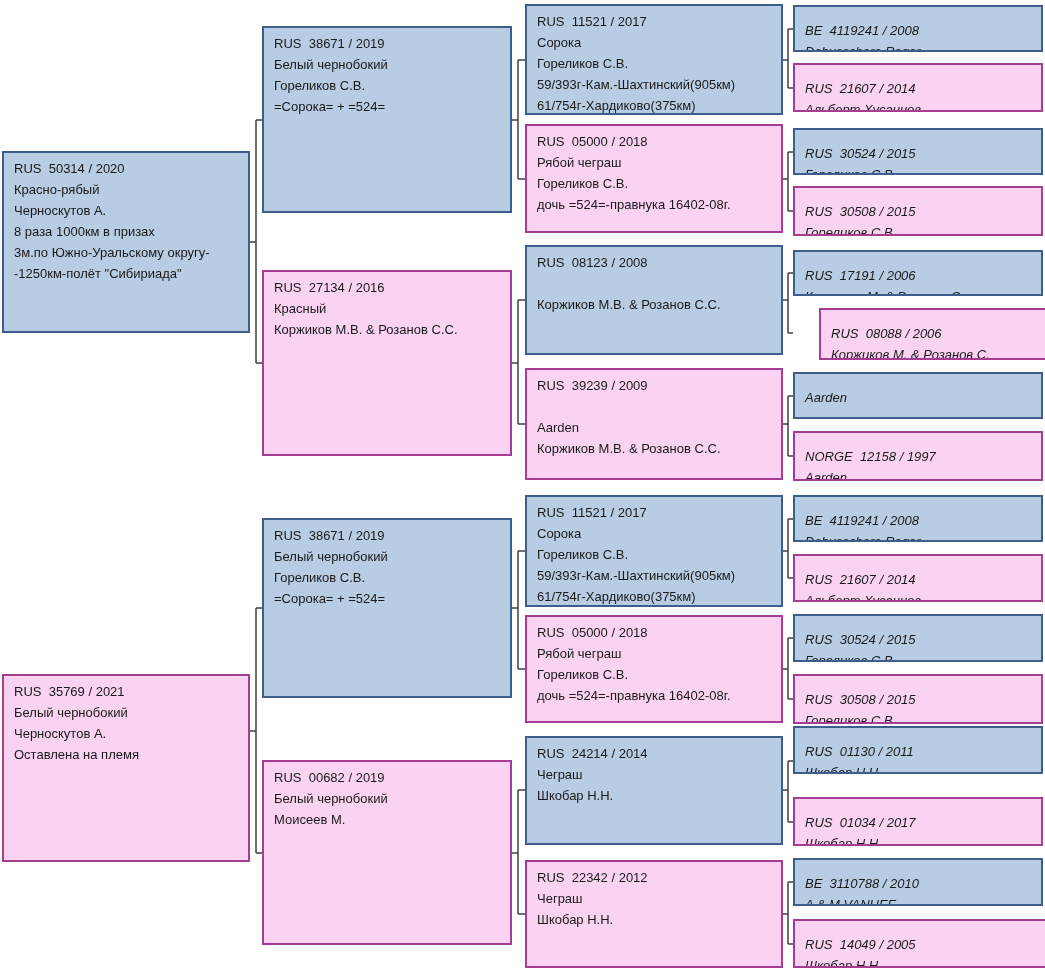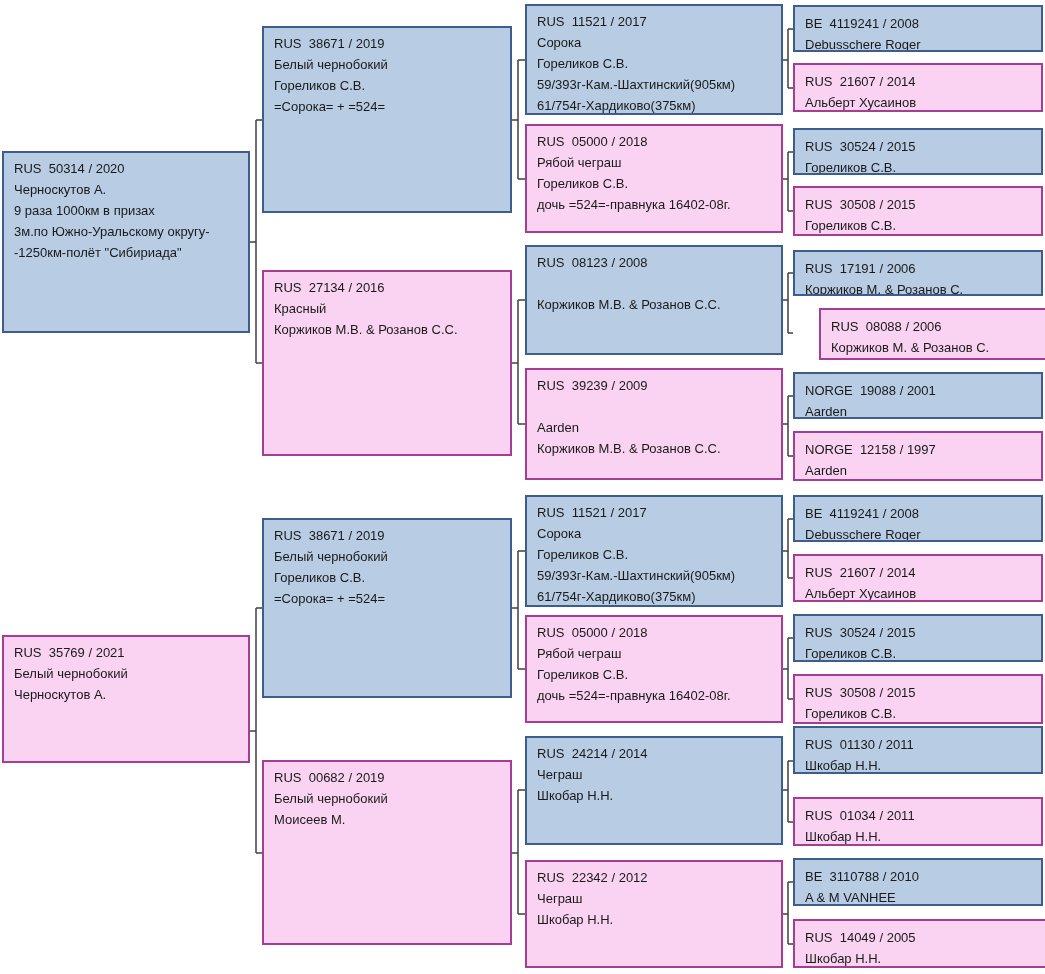--- a/index.html
+++ b/index.html
@@ -42,21 +42,21 @@
   }
   .node .line { white-space: pre; }
   .node.male {
     background: var(--male-fill);
     border: 2px solid var(--male-border);
   }
   .node.female {
     background: var(--female-fill);
     border: 2px solid var(--female-border);
   }
-  .node.small { padding-top: 6px; }
+  .node.small { padding-top: 13px; font-style: italic; }
 </style>
 </head>
 <body>
 
 <div class="canvas">
 
   <svg class="connectors" viewBox="0 0 1045 974">
     <path d="M250,242 H256 M256,120 V363 M256,120 H262 M256,363 H262"></path>
     <path d="M250,731 H256 M256,608 V853 M256,608 H262 M256,853 H262"></path>
     <path d="M512,120 H518 M518,60 V179 M518,60 H525 M518,179 H525"></path>
@@ -68,29 +68,31 @@
     <path d="M783,300 H788 M788,273 V333 M788,273 H793 M788,333 H793"></path>
     <path d="M783,424 H788 M788,396 V456 M788,396 H793 M788,456 H793"></path>
     <path d="M783,551 H788 M788,519 V578 M788,519 H793 M788,578 H793"></path>
     <path d="M783,669 H788 M788,638 V699 M788,638 H793 M788,699 H793"></path>
     <path d="M783,790 H788 M788,761 V822 M788,761 H793 M788,822 H793"></path>
     <path d="M783,914 H788 M788,882 V944 M788,882 H793 M788,944 H793"></path>
   </svg>
 
   <div class="node male" style="left:2px;top:151px;width:248px;height:182px">
       <div class="line">RUS  50314 / 2020</div>
+      <div class="line">Красно-рябый</div>
       <div class="line">Черноскутов А.</div>
-      <div class="line">9 раза 1000км в призах</div>
+      <div class="line">8 раза 1000км в призах</div>
       <div class="line">3м.по Южно-Уральскому округу-</div>
       <div class="line">-1250км-полёт "Сибириада"</div>
     </div>
-  <div class="node female" style="left:2px;top:635px;width:248px;height:128px">
+  <div class="node female" style="left:2px;top:674px;width:248px;height:188px">
       <div class="line">RUS  35769 / 2021</div>
       <div class="line">Белый чернобокий</div>
       <div class="line">Черноскутов А.</div>
+      <div class="line">Оставлена на племя</div>
     </div>
 
   <div class="node male" style="left:262px;top:26px;width:250px;height:187px">
       <div class="line">RUS  38671 / 2019</div>
       <div class="line">Белый чернобокий</div>
       <div class="line">Гореликов С.В.</div>
       <div class="line">=Сорока= + =524=</div>
     </div>
   <div class="node female" style="left:262px;top:270px;width:250px;height:186px">
       <div class="line">RUS  27134 / 2016</div>
@@ -175,21 +177,20 @@
     </div>
   <div class="node small male" style="left:793px;top:250px;width:250px;height:46px">
       <div class="line">RUS  17191 / 2006</div>
       <div class="line">Коржиков М. &amp; Розанов С.</div>
     </div>
   <div class="node small female" style="left:819px;top:308px;width:250px;height:52px">
       <div class="line">RUS  08088 / 2006</div>
       <div class="line">Коржиков М. &amp; Розанов С.</div>
     </div>
   <div class="node small male" style="left:793px;top:372px;width:250px;height:47px">
-      <div class="line">NORGE  19088 / 2001</div>
       <div class="line">Aarden</div>
     </div>
   <div class="node small female" style="left:793px;top:431px;width:250px;height:50px">
       <div class="line">NORGE  12158 / 1997</div>
       <div class="line">Aarden</div>
     </div>
   <div class="node small male" style="left:793px;top:495px;width:250px;height:47px">
       <div class="line">BE  4119241 / 2008</div>
       <div class="line">Debusschere Roger</div>
     </div>
@@ -203,21 +204,21 @@
     </div>
   <div class="node small female" style="left:793px;top:674px;width:250px;height:50px">
       <div class="line">RUS  30508 / 2015</div>
       <div class="line">Гореликов С.В.</div>
     </div>
   <div class="node small male" style="left:793px;top:726px;width:250px;height:48px">
       <div class="line">RUS  01130 / 2011</div>
       <div class="line">Шкобар Н.Н.</div>
     </div>
   <div class="node small female" style="left:793px;top:797px;width:250px;height:49px">
-      <div class="line">RUS  01034 / 2011</div>
+      <div class="line">RUS  01034 / 2017</div>
       <div class="line">Шкобар Н.Н.</div>
     </div>
   <div class="node small male" style="left:793px;top:858px;width:250px;height:48px">
       <div class="line">BE  3110788 / 2010</div>
       <div class="line">A &amp; M VANHEE</div>
     </div>
   <div class="node small female" style="left:793px;top:919px;width:270px;height:49px">
       <div class="line">RUS  14049 / 2005</div>
       <div class="line">Шкобар Н.Н.</div>
     </div>

